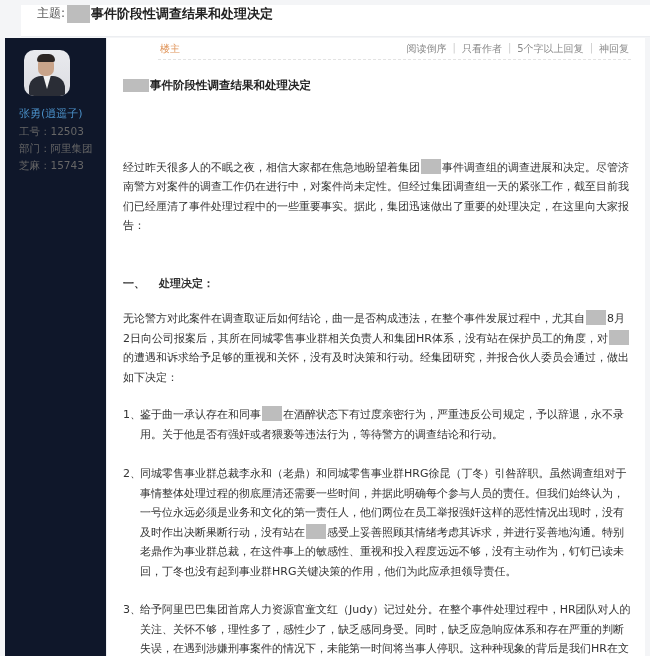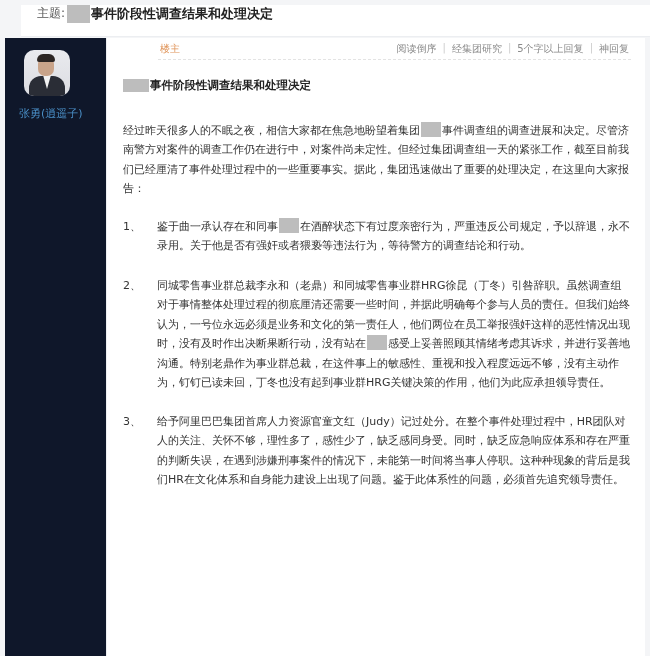--- a/index.html
+++ b/index.html
@@ -64,28 +64,28 @@
   }
   .op-badge { color: #e0955a; font-size: 10px; }
   .post-actions { display: flex; font-size: 10px; color: #8a8a8a; }
   .post-actions .sep { color: #ccc; margin: 0 6px; }
   .post-actions .act { cursor: pointer; }
 
   .article { padding: 0 0 0 2px; font-size: 11px; line-height: 19.5px; color: #333; }
   .article-title { margin-top: 16px; font-weight: bold; font-size: 11.5px; color: #222; display: flex; align-items: center; }
   .article-title .redact { width: 26px; height: 13px; margin-right: 1px; }
   .greeting { margin-top: 35px; }
-  .para { margin-top: 25px; font-family: Liberation Serif, serif; }
+  .para { margin-top: 62px; font-family: Liberation Serif, serif; }
   .section-head { margin-top: 38px; font-weight: bold; }
   .section-head .num { margin-right: 14px; }
   .para2 { margin-top: 16px; }
   .r-inline { display: inline-block; width: 20px; height: 15px; background: #bdbdbd; vertical-align: -3px; margin: 0 1px; }
   .item { margin-top: 18px; display: flex; }
   .item .idx { width: 17px; flex-shrink: 0; }
-  .item .txt { flex: 1; margin-left: 17px; }
+  .item .txt { flex: 1; }
   .item.i2 { margin-top: 20px; }
   .item.i3 { margin-top: 19px; }
 </style>
 </head>
 <body>
 
 <div class="topic-bar">
   <span class="topic-label">主题:</span>
   <span class="redact"></span>
   <span class="topic-title">事件阶段性调查结果和处理决定</span>
@@ -93,42 +93,49 @@
 
 <div class="post">
   <div class="user-col">
     <div class="avatar">
       <div class="body"></div>
         <div class="shirt"></div>
         <div class="head"></div>
         <div class="hair"></div>
     </div>
     <div class="user-name">张勇(逍遥子)</div>
+    <div class="user-meta">
+      <div><span>工号：</span><span>12503</span></div>
+      <div><span>部门：</span><span>阿里集团</span></div>
+      <div><span>芝麻：</span><span>15743</span></div>
+    </div>
   </div>
 
   <div class="content-col">
     <div class="post-head">
       <span class="op-badge">楼主</span>
       <div class="post-actions">
         <span class="act">阅读倒序</span>
         <span class="sep">|</span>
-        <span class="act">经集团研究</span>
+        <span class="act">只看作者</span>
         <span class="sep">|</span>
         <span class="act">5个字以上回复</span>
         <span class="sep">|</span>
         <span class="act">神回复</span>
       </div>
     </div>
 
     <div class="article">
       <div class="article-title">
         <span class="redact"></span>
         <span>事件阶段性调查结果和处理决定</span>
       </div>
       <div class="para"><span>经过昨天很多人的不眠之夜，相信大家都在焦急地盼望着集团</span><span class="r-inline"></span><span>事件调查组的调查进展和决定。尽管济南警方对案件的调查工作仍在进行中，对案件尚未定性。但经过集团调查组一天的紧张工作，截至目前我们已经厘清了事件处理过程中的一些重要事实。据此，集团迅速做出了重要的处理决定，在这里向大家报告：</span></div>
+      <div class="section-head"><span class="num">一、</span><span>处理决定：</span></div>
+      <div class="para2"><span>无论警方对此案件在调查取证后如何结论，曲一是否构成违法，在整个事件发展过程中，尤其自</span><span class="r-inline"></span><span>8月2日向公司报案后，其所在同城零售事业群相关负责人和集团HR体系，没有站在保护员工的角度，对</span><span class="r-inline"></span><span>的遭遇和诉求给予足够的重视和关怀，没有及时决策和行动。经集团研究，并报合伙人委员会通过，做出如下决定：</span></div>
 
       <div class="item">
         <span class="idx">1、</span>
         <span class="txt"><span>鉴于曲一承认存在和同事</span><span class="r-inline"></span><span>在酒醉状态下有过度亲密行为，严重违反公司规定，予以辞退，永不录用。关于他是否有强奸或者猥亵等违法行为，等待警方的调查结论和行动。</span></span>
       </div>
       <div class="item i2">
         <span class="idx">2、</span>
         <span class="txt"><span>同城零售事业群总裁李永和（老鼎）和同城零售事业群HRG徐昆（丁冬）引咎辞职。虽然调查组对于事情整体处理过程的彻底厘清还需要一些时间，并据此明确每个参与人员的责任。但我们始终认为，一号位永远必须是业务和文化的第一责任人，他们两位在员工举报强奸这样的恶性情况出现时，没有及时作出决断果断行动，没有站在</span><span class="r-inline"></span><span>感受上妥善照顾其情绪考虑其诉求，并进行妥善地沟通。特别老鼎作为事业群总裁，在这件事上的敏感性、重视和投入程度远远不够，没有主动作为，钉钉已读未回，丁冬也没有起到事业群HRG关键决策的作用，他们为此应承担领导责任。</span></span>
       </div>
       <div class="item i3">

